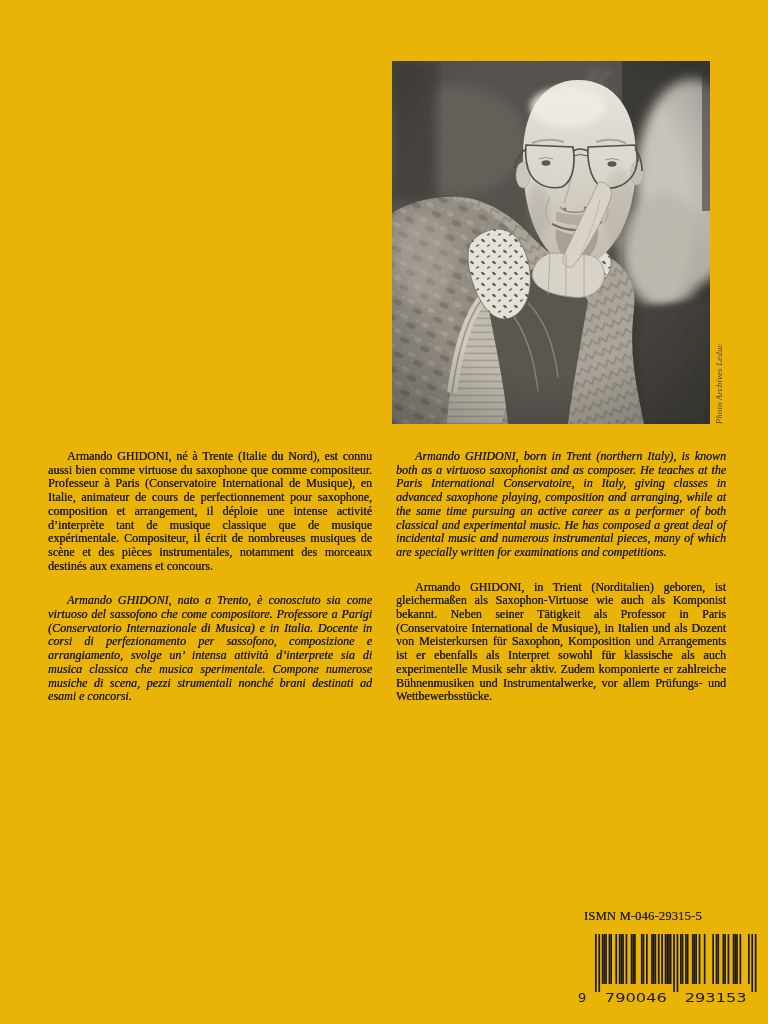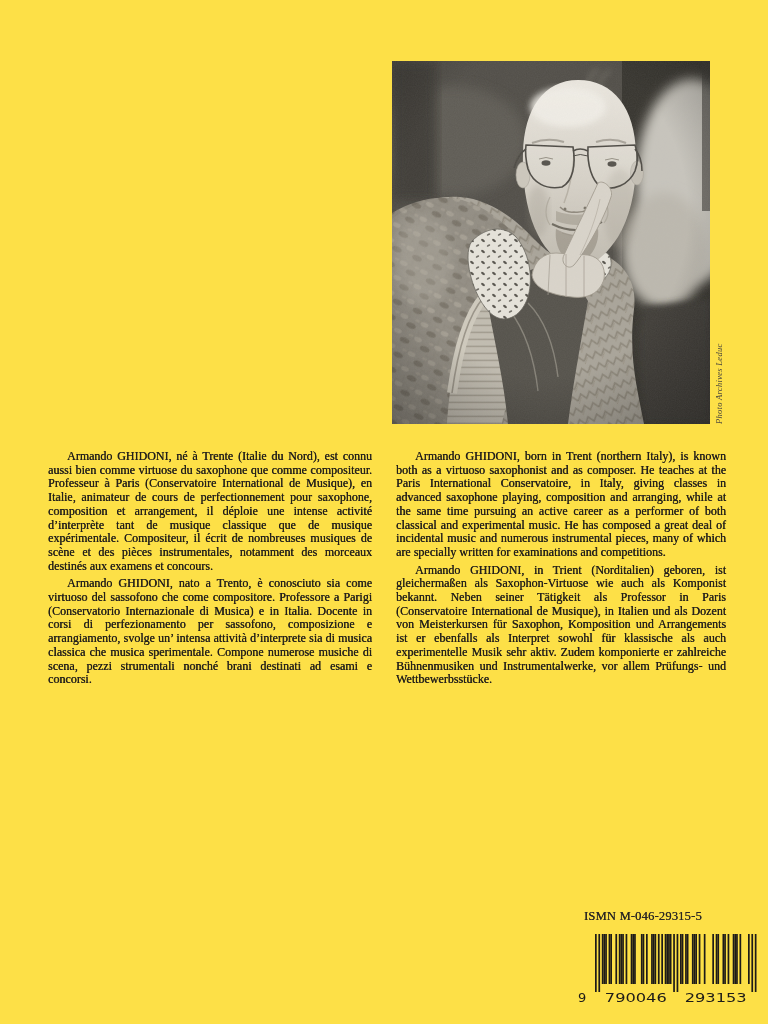--- a/index.html
+++ b/index.html
@@ -1,39 +1,39 @@
 <!DOCTYPE html>
 <html lang="fr"><head>
 <meta charset="utf-8">
 <style>
   html,body{margin:0;padding:0;background:#e8e8e6;}
   .page{
     position:relative;width:768px;height:1024px;margin:0 auto;
-    background:#fde047;overflow:hidden;
+    background:#eab308;overflow:hidden;
     font-family:"Liberation Serif","DejaVu Serif",serif;
   }
   
   .photo-frame{position:absolute;left:392px;top:61px;width:318px;height:363px;overflow:hidden;background:#514e48;}
   .photo-frame svg{display:block;}
   .photo-credit{
     position:absolute;left:714px;top:424px;transform:rotate(-90deg);transform-origin:0 0;
     font-style:italic;font-size:8.5px;letter-spacing:.3px;color:#44413d;white-space:nowrap;
   }
   
   .col{position:absolute;top:450px;}
   .col.left{left:48px;width:324px;}
   .col.right{left:396px;width:330px;}
   .bio{
     margin:0;text-align:justify;text-indent:19px;
     font-size:12px;line-height:13.7px;color:#221f1b;
     text-shadow:0.3px 0 0 currentColor;
     hyphens:auto;-webkit-hyphens:auto;
   }
-  .bio.italic{}
-  .bio.gap{margin-top:4px;}
+  .bio.italic{font-style:italic;}
+  .bio.gap{margin-top:21px;}
   .plate{
     margin-top:5px;padding-right:16px;text-align:right;
     font-size:8.5px;letter-spacing:.3px;color:#45423d;
   }
   
   .ismn{
     position:absolute;left:584px;top:909px;
     font-size:12.5px;letter-spacing:.2px;color:#2b2824;
     text-shadow:0.25px 0 0 currentColor;
   }

